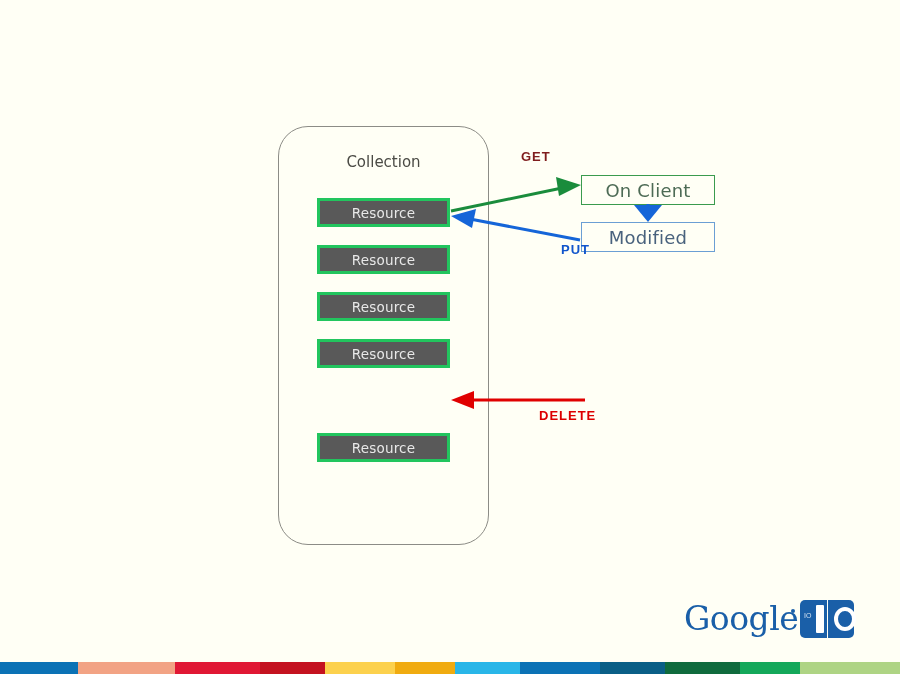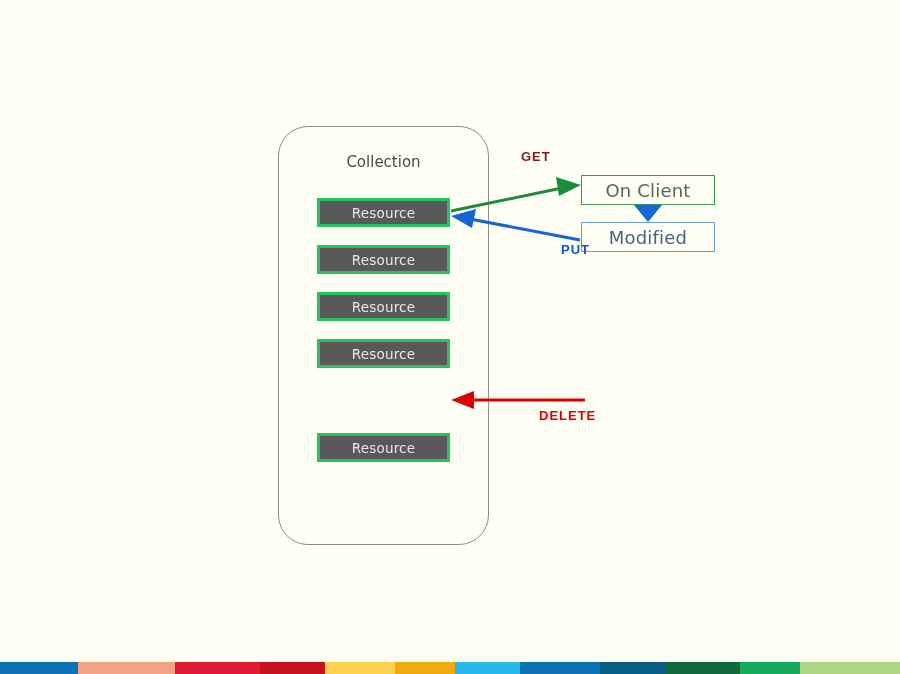--- a/index.html
+++ b/index.html
@@ -279,20 +279,33 @@
         <polygon points="634,205 662,205 648,222" fill="#1565d8"></polygon>
       </g>
 
       <g>
         <line x1="585" y1="400" x2="470" y2="400" stroke="#e00000" stroke-width="3"></line>
         <polygon points="451,400 474,391 474,409" fill="#e00000"></polygon>
       </g>
     </svg>
   </div>
 
+  <div id="logo">
+    <div id="logo-word" style="color: rgb(26, 95, 168);">Google</div>
+    <div id="logo-sup" style="background: rgb(26, 95, 168);"></div>
+    <div id="logo-io">
+      <div id="io-left" style="background: rgb(26, 95, 168);">
+        <div id="io-tag">IO</div>
+        <div id="io-i"></div>
+      </div>
+      <div id="io-right" style="background: rgb(26, 95, 168);">
+        <div id="io-o"></div>
+      </div>
+    </div>
+  </div>
 
   <div id="color-bar">
       <div class="bar-seg" style="background: rgb(11, 114, 181); width: 78px;"></div>
       <div class="bar-seg" style="background: rgb(242, 163, 132); width: 97px;"></div>
       <div class="bar-seg" style="background: rgb(224, 24, 52); width: 85px;"></div>
       <div class="bar-seg" style="background: rgb(196, 18, 31); width: 65px;"></div>
       <div class="bar-seg" style="background: rgb(252, 209, 77); width: 70px;"></div>
       <div class="bar-seg" style="background: rgb(240, 171, 16); width: 60px;"></div>
       <div class="bar-seg" style="background: rgb(41, 182, 232); width: 65px;"></div>
       <div class="bar-seg" style="background: rgb(11, 114, 181); width: 80px;"></div>

